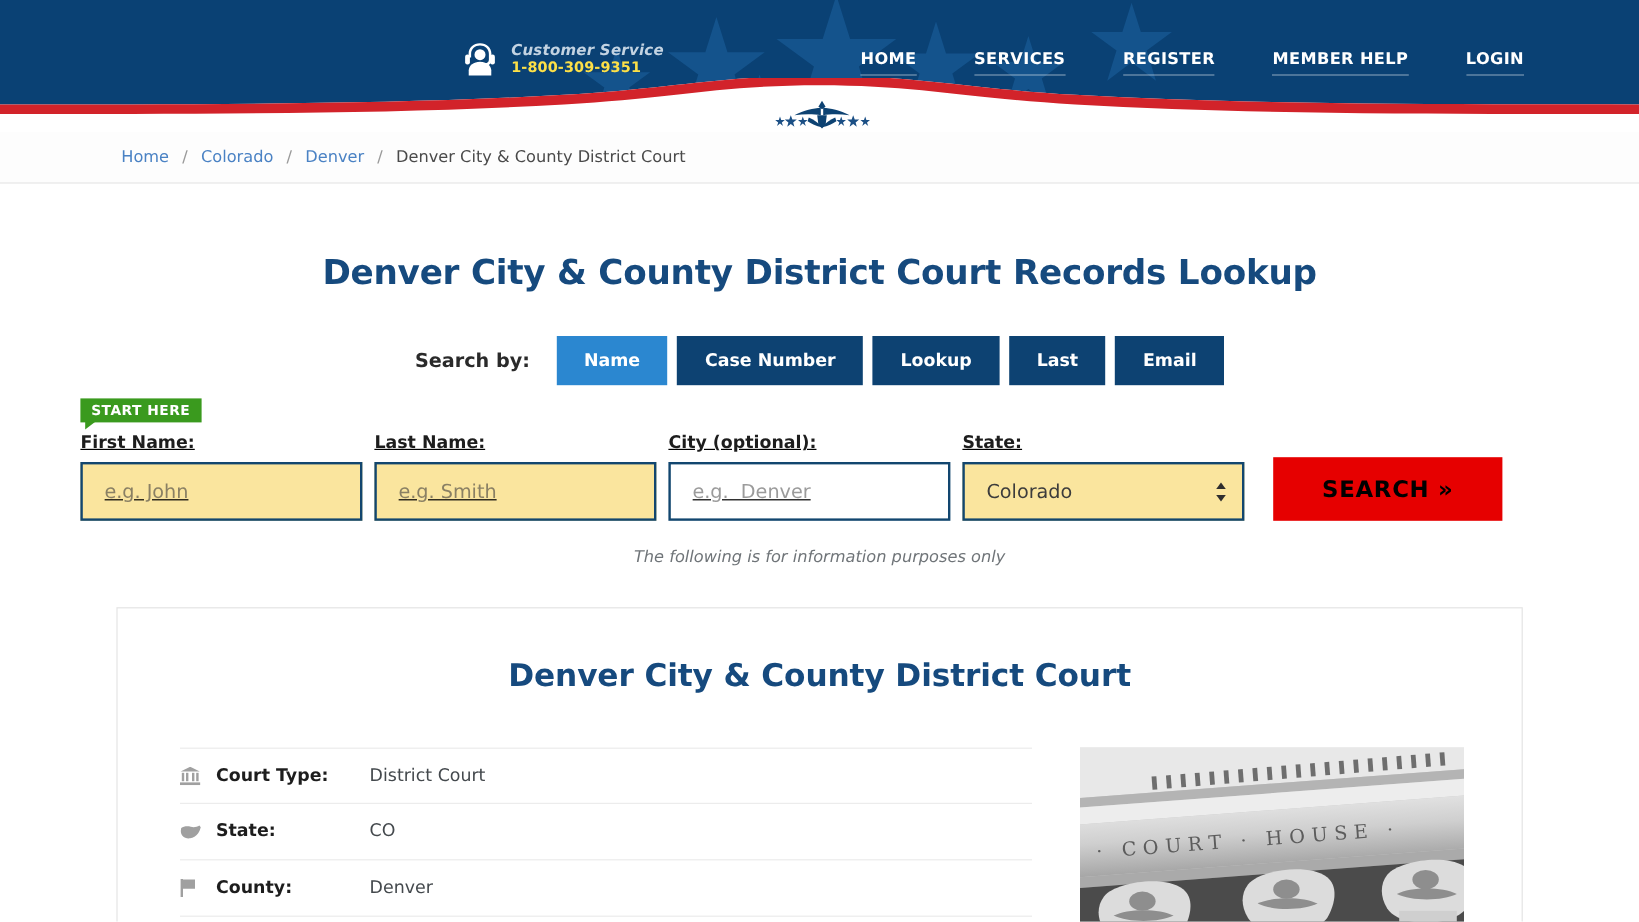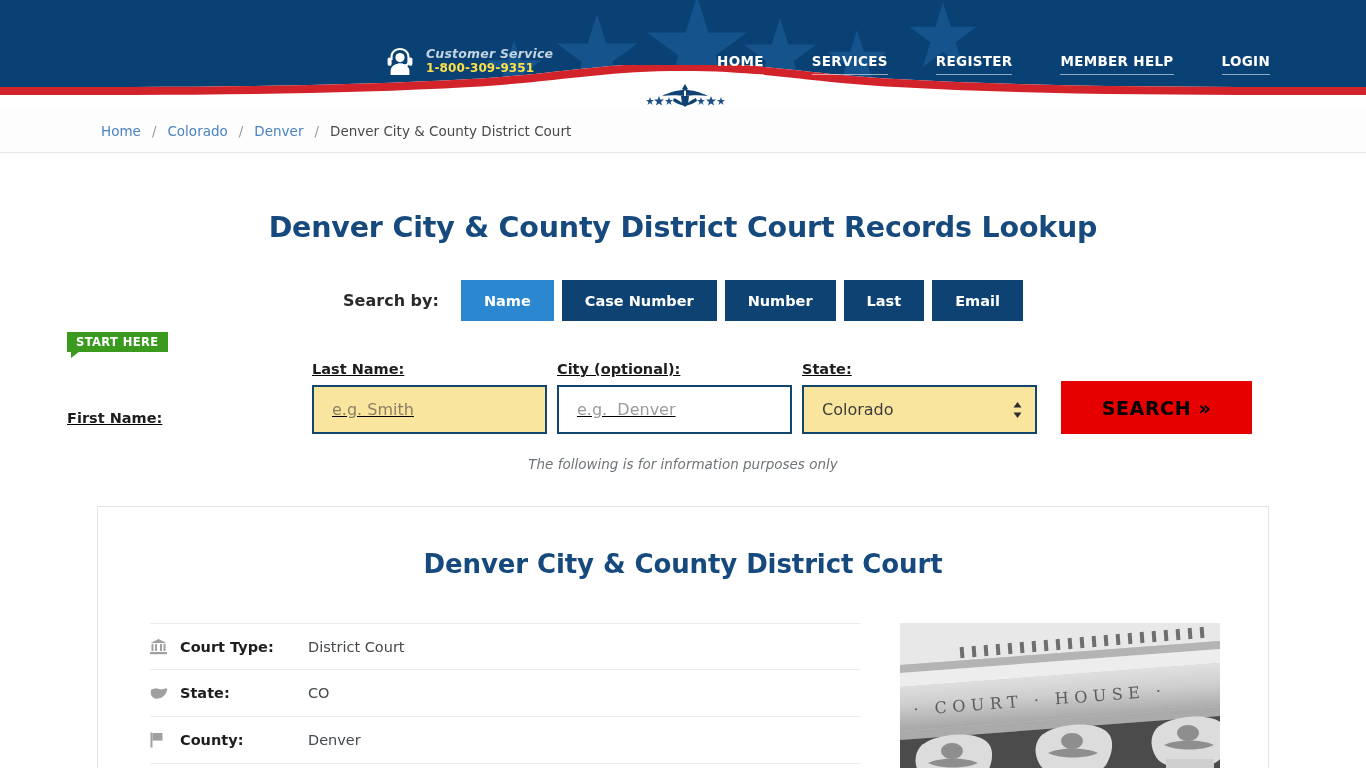--- a/index.html
+++ b/index.html
@@ -30,21 +30,20 @@
     left: 0; bottom: 0;
     width: 1366px; height: 45px;
   }
   .hdr-inner {
     position: relative;
     z-index: 5;
     width: 1366px;
     height: 92px;
     display: flex;
     align-items: flex-start;
-    margin-top: 12px;
   }
 
   .cs-block {
     position: absolute;
     left: 385px; top: 33px;
     display: flex;
     align-items: center;
     gap: 11px;
   }
   .cs-icon { width: 30px; height: 32px; display:block; }
@@ -402,31 +401,32 @@
   <span class="crumb-sep">/</span>
   <span class="crumb current">Denver City &amp; County District Court</span>
 </div>
 
 <h1 class="page-title">Denver City &amp; County District Court Records Lookup</h1>
 
 <div class="searchby-row">
   <span class="searchby-label">Search by:</span>
   <button class="tab-btn active">Name</button>
   <button class="tab-btn">Case Number</button>
-  <button class="tab-btn">Number</button>
+  <button class="tab-btn">Lookup</button>
   <button class="tab-btn">Last</button>
   <button class="tab-btn">Email</button>
 </div>
 
 <div class="form-wrap">
   <span class="start-here">START HERE</span>
 
   <div class="fields-row">
     <div class="field f-first">
       <label class="field-label">First Name:</label>
+      <input class="field-input" type="text" placeholder="e.g. John" style="">
     </div>
 
     <div class="field f-last">
       <label class="field-label">Last Name:</label>
       <input class="field-input" type="text" placeholder="e.g. Smith" style="">
     </div>
 
     <div class="field f-city">
       <label class="field-label">City (optional):</label>
       <input class="field-input white" type="text" placeholder="e.g.  Denver" style="">

